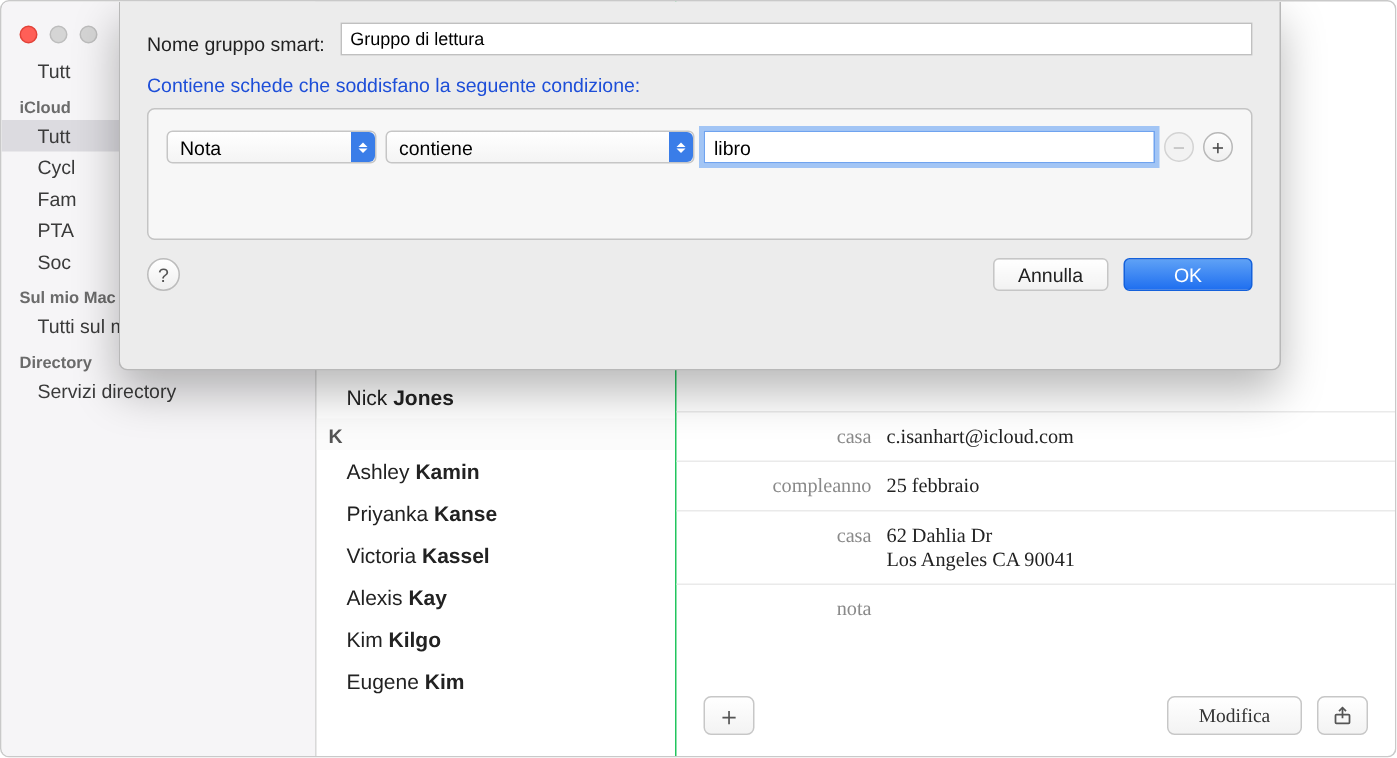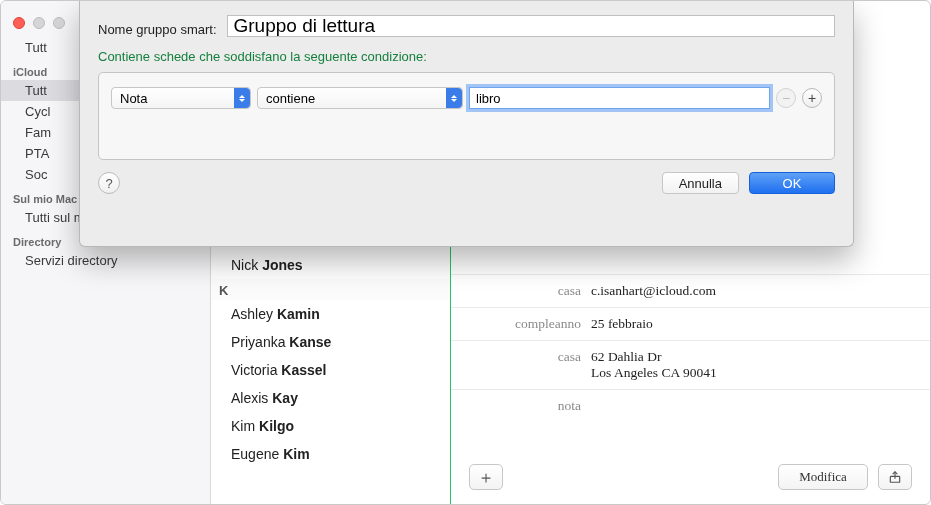--- a/index.html
+++ b/index.html
@@ -136,28 +136,28 @@
     align-items: flex-end;
     padding: 14px 18px 6px 18px;
     gap: 10px;
   }
   .sheet-label1 { font-size: 13px; color: #222; white-space: nowrap; }
   .name-input {
     flex: 1;
     height: 22px;
     border: 1px solid #c0c0c0;
     background: #fff;
-    font-size: 19px;
+    font-size: 12px;
     padding: 2px 6px;
     border-radius: 0;
   }
   .sheet-sub {
     padding: 6px 18px 8px 18px;
     font-size: 13px;
-    color: #15803d;
+    color: #1d4ed8;
   }
   .condition-box {
     margin: 0 18px;
     border: 1px solid #c4c4c4;
     border-radius: 5px;
     background: #f7f7f7;
     padding: 14px 12px;
     height: 88px;
   }
   .cond-row {

